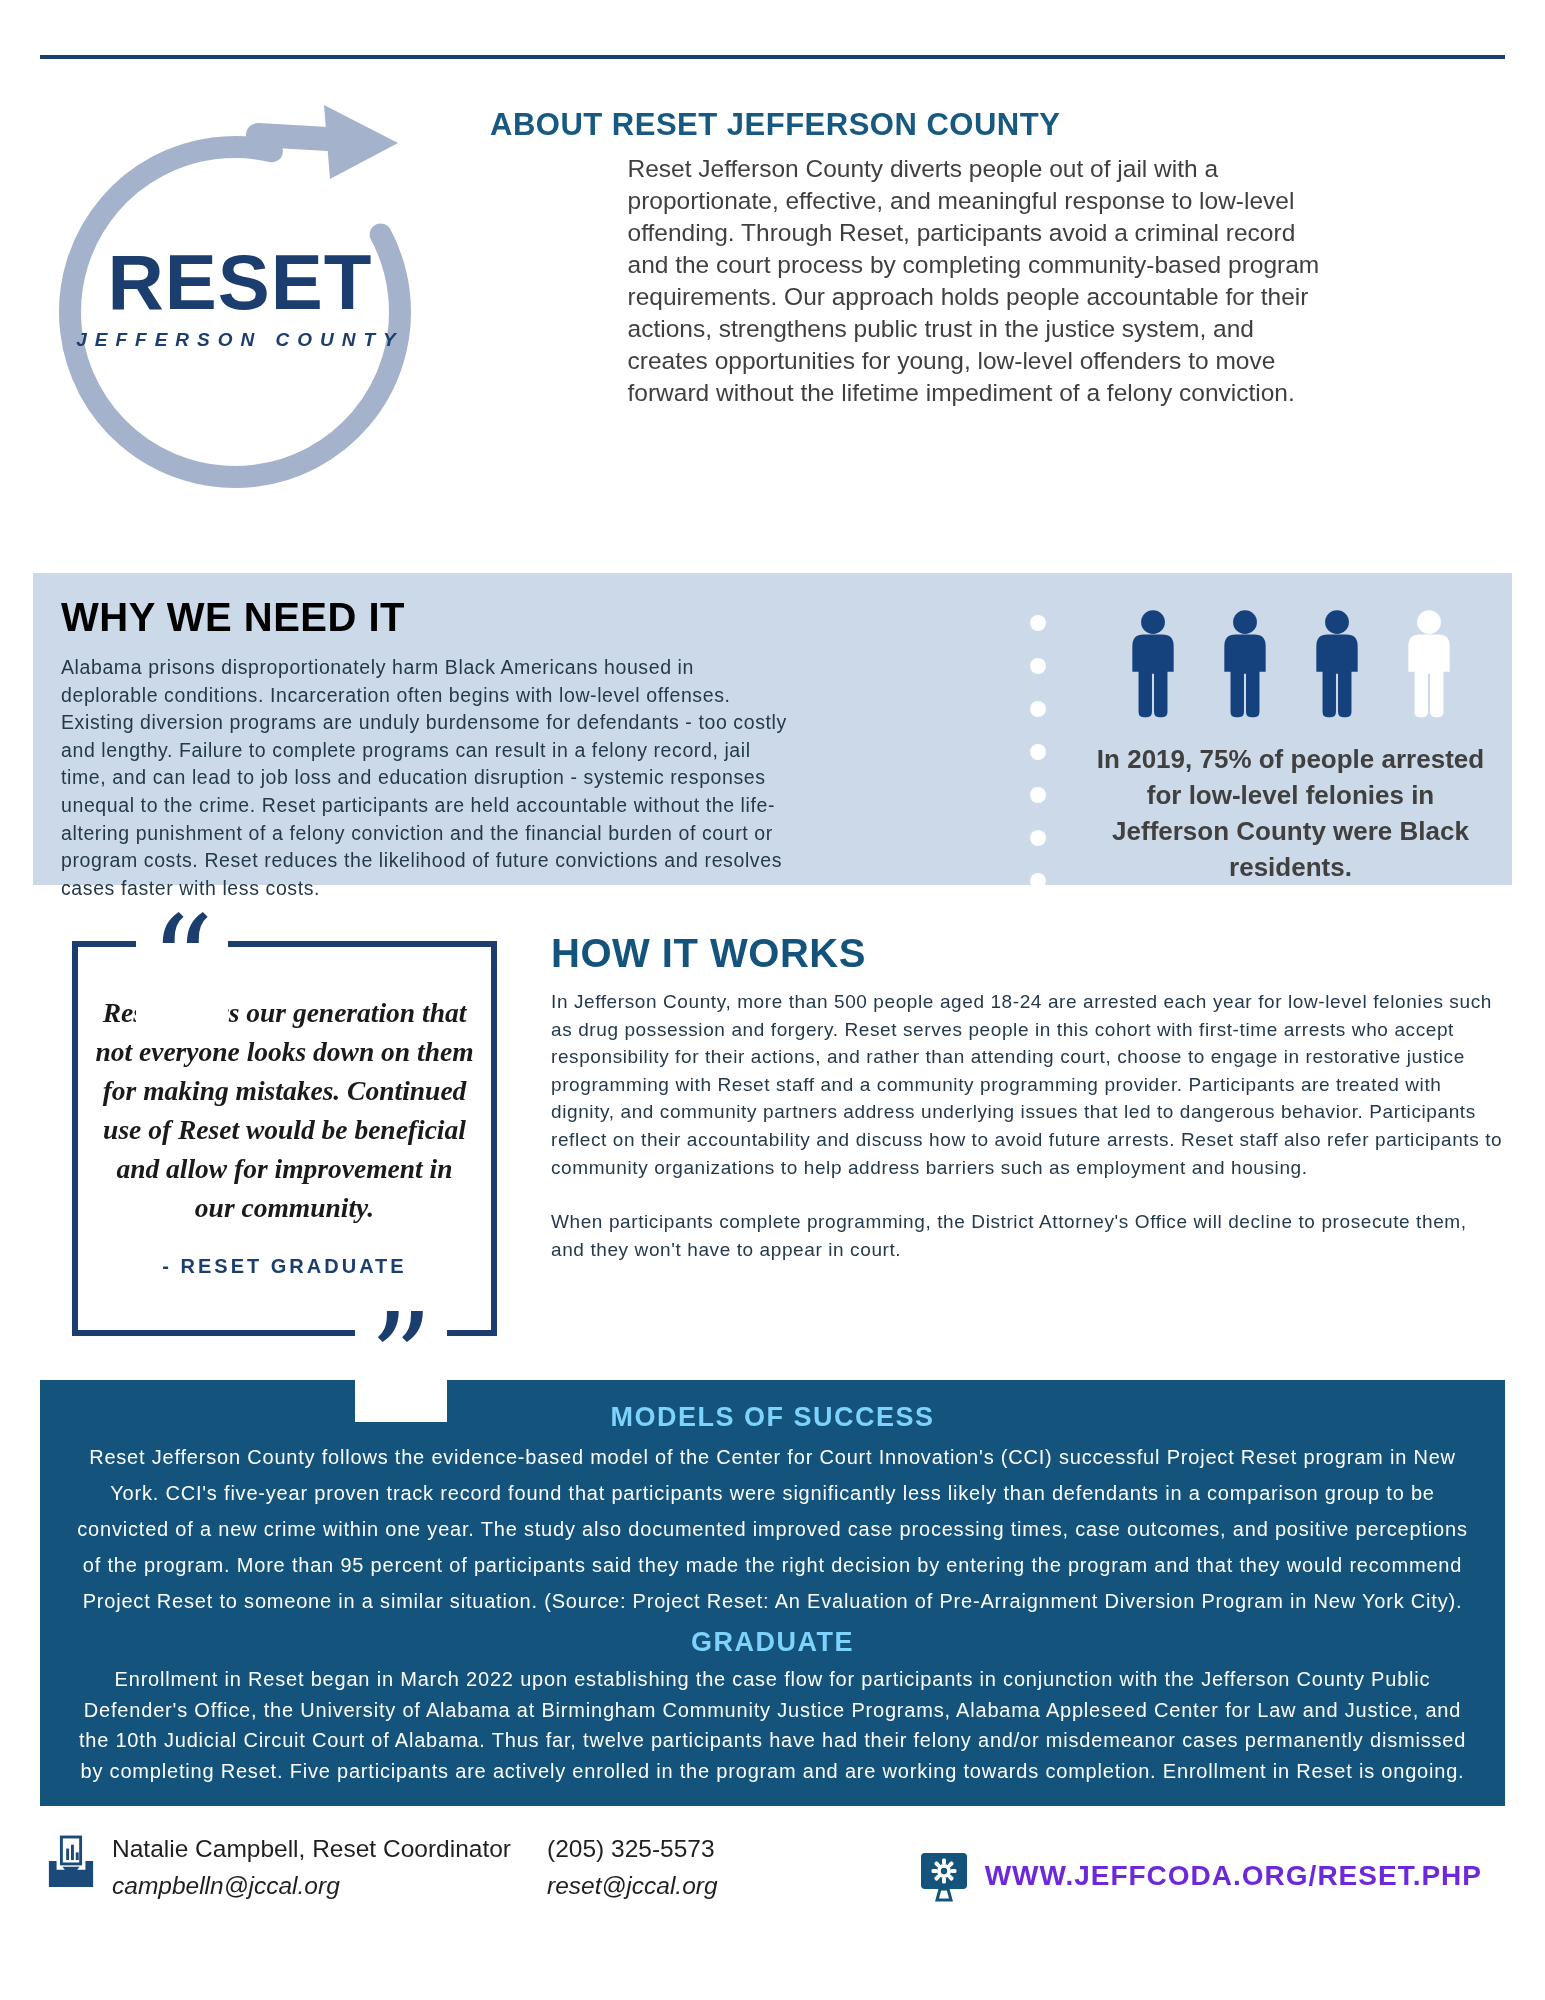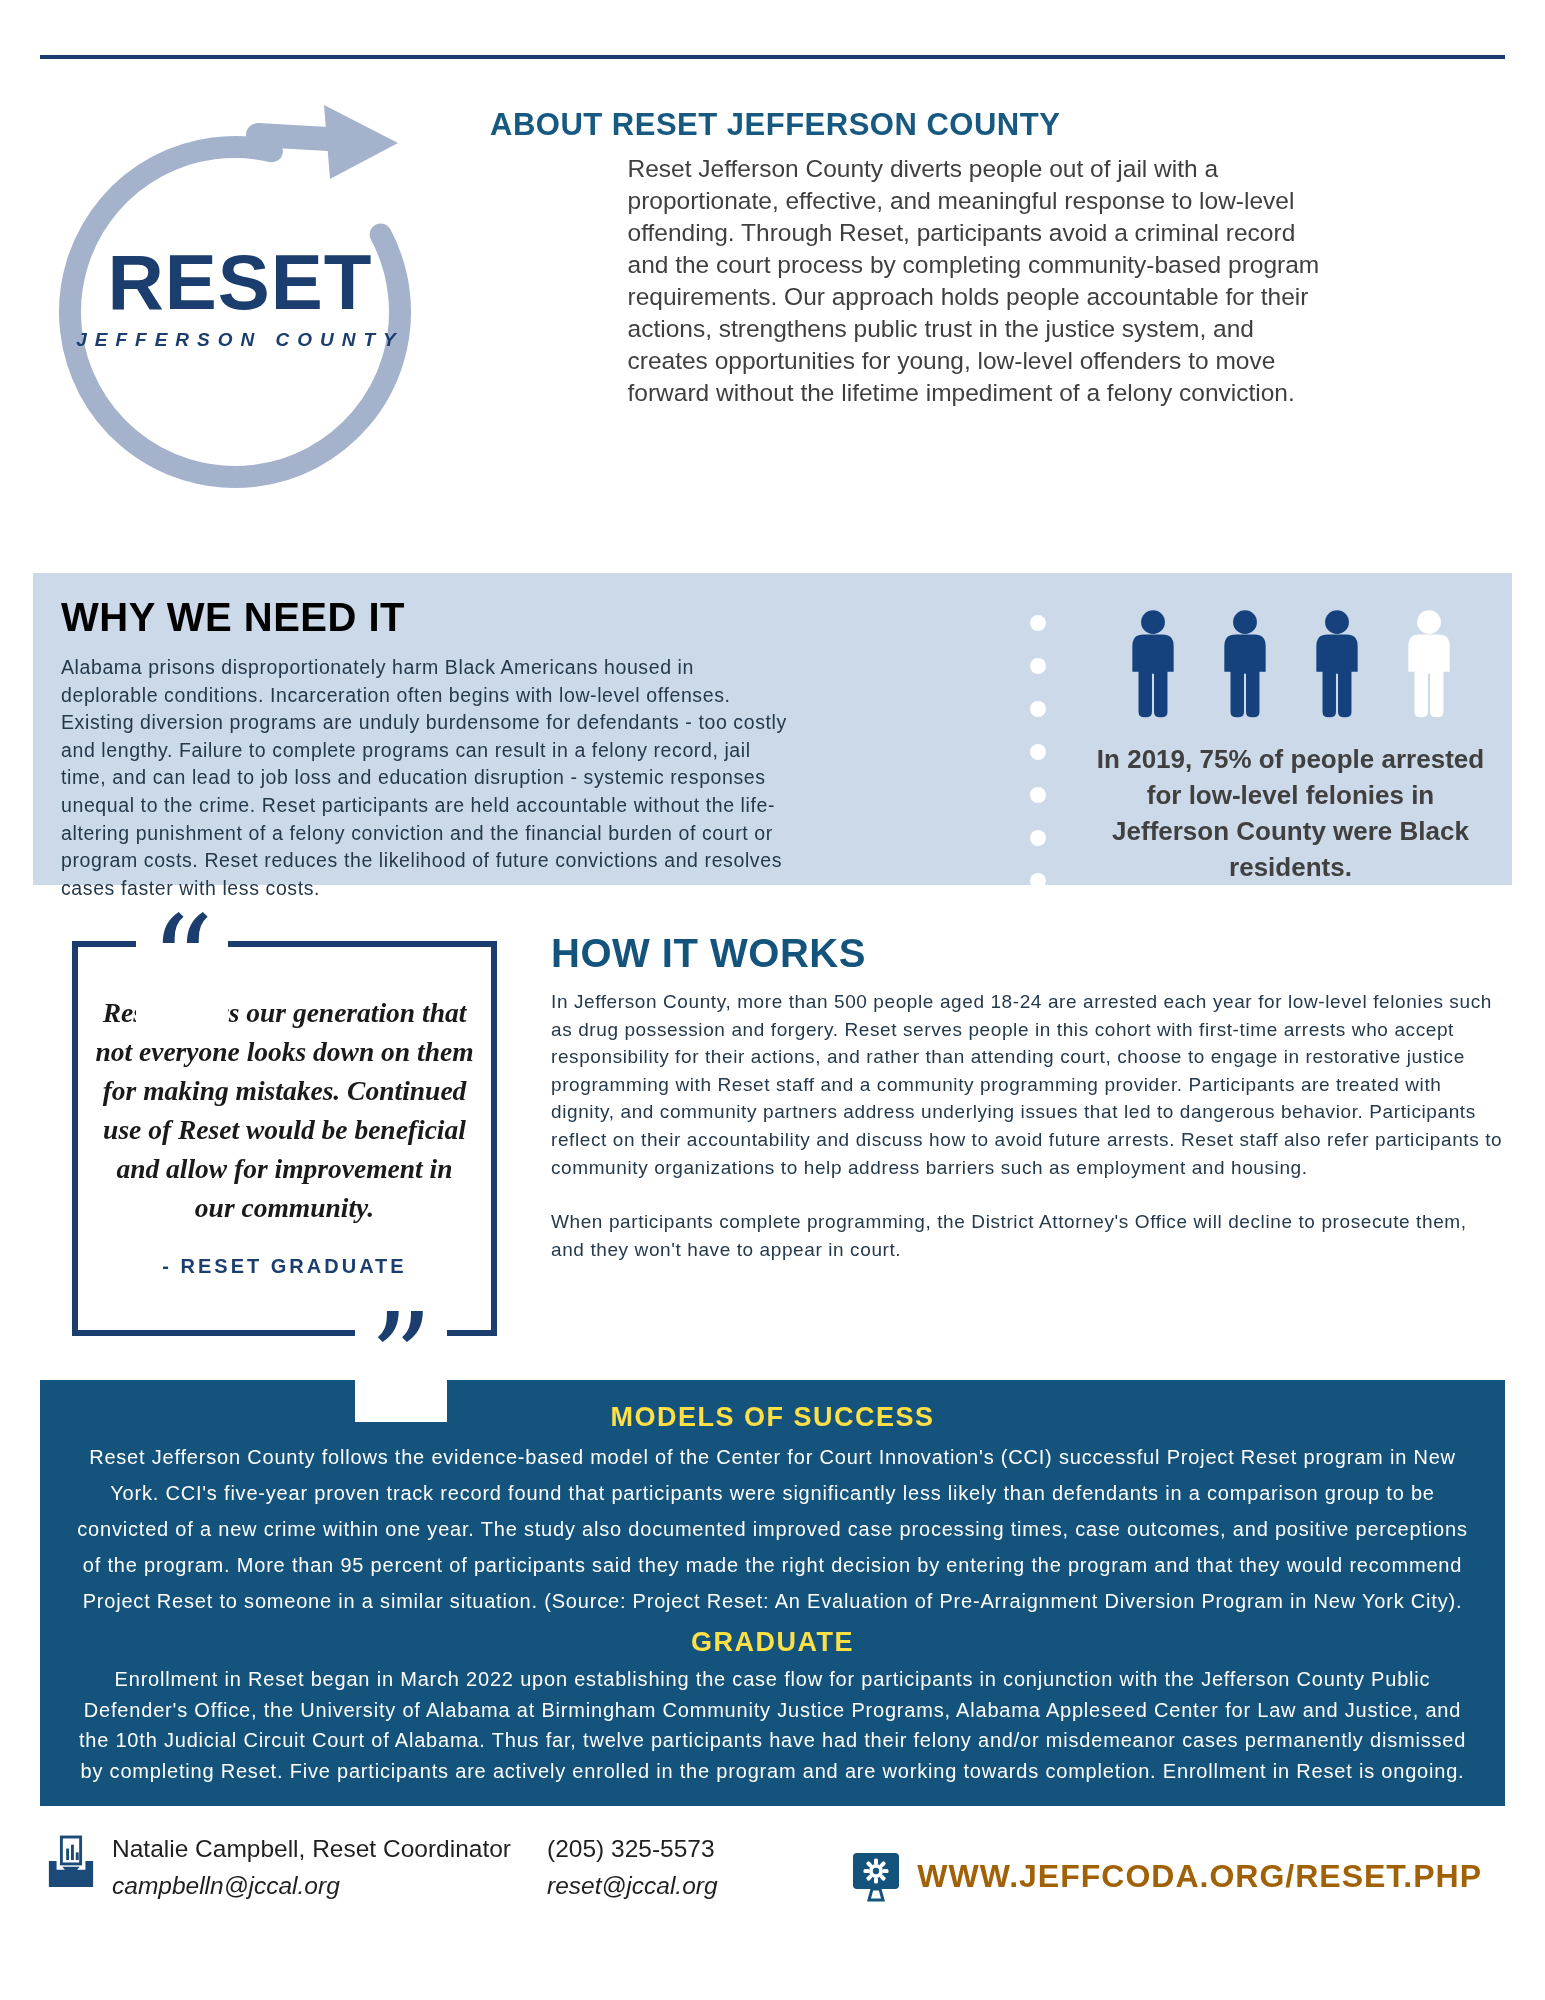--- a/index.html
+++ b/index.html
@@ -51,33 +51,33 @@
   .quote-attr{margin:28px 0 0 0;font-size:20px;font-weight:bold;color:#1b3e6e;
              letter-spacing:3px;}
   .how{flex:1;padding-top:0;}
   .how h2{margin:0 0 12px 0;font-size:40px;color:#14547c;letter-spacing:.5px;}
   .how p{margin:0 0 27px 0;font-size:19px;line-height:27.6px;letter-spacing:.6px;
          color:#24394b;}
 
   
   .dark-band{margin:44px 40px 0 40px;background:#14537c;color:#ffffff;
              text-align:center;padding:14px 26px 20px 26px;box-sizing:border-box;}
-  .dark-band h3{margin:8px 0 6px 0;font-size:27px;color:#fde047;letter-spacing:1.5px;}
+  .dark-band h3{margin:8px 0 6px 0;font-size:27px;color:#7dd3fc;letter-spacing:1.5px;}
   .dark-band .models-body{margin:0;font-size:20px;line-height:36px;letter-spacing:.8px;}
   .dark-band .progress-body{margin:0;font-size:20px;line-height:30.5px;letter-spacing:.8px;}
 
   
   .footer{display:flex;align-items:flex-start;padding:26px 63px 0 46px;}
   .contact-icon{flex-shrink:0;margin-top:2px;}
   .contact-col{margin-left:16px;}
   .contact-col .line1{font-size:24.5px;color:#1f1f1f;line-height:34px;}
   .contact-col .line2{font-size:24.5px;color:#1f1f1f;font-style:italic;line-height:40px;}
   .contact-col2{margin-left:36px;}
   .website-group{margin-left:auto;display:flex;align-items:center;gap:16px;margin-top:18px;}
-  .website-text{font-size:32px;font-weight:bold;color:#a16207;letter-spacing:1px;}
+  .website-text{font-size:28px;font-weight:bold;color:#6d28d9;letter-spacing:1px;}
 </style>
 </head>
 <body>
 
 <div class="top-rule"></div>
 
 <div class="header-row">
   <div class="logo">
     <svg width="420" height="450" viewBox="0 0 420 450">
       <circle cx="195" cy="235" r="165" fill="none" stroke="#a4b2cb" stroke-width="22" stroke-linecap="round" stroke-dasharray="895 1037" transform="rotate(-28 195 235)"></circle>

